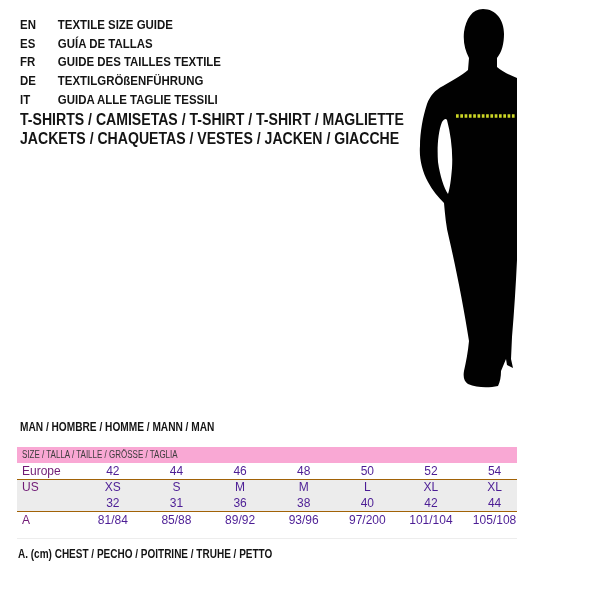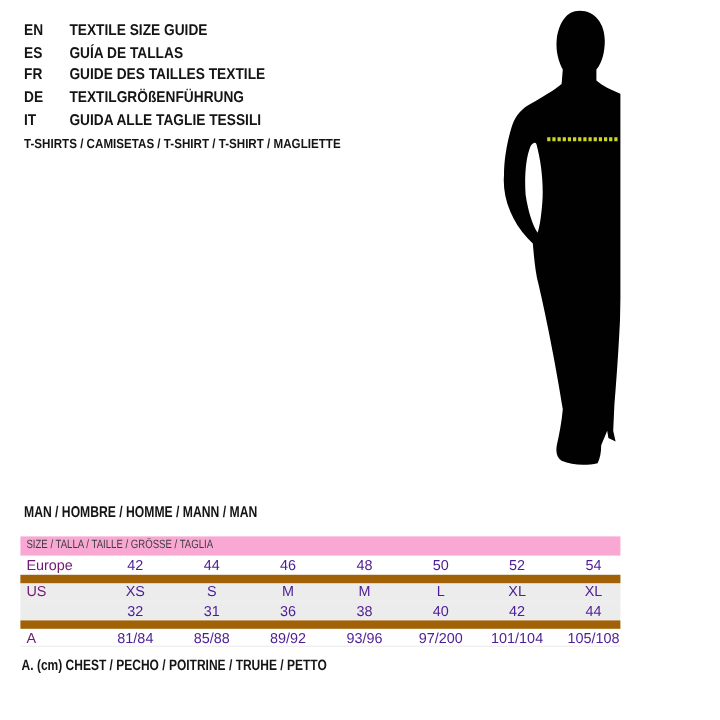--- a/index.html
+++ b/index.html
@@ -8,34 +8,34 @@
   
   .cx88{transform:scaleX(0.88);transform-origin:0 0;display:inline-block;white-space:nowrap;}
   .cx80{transform:scaleX(0.80);transform-origin:0 0;display:inline-block;white-space:nowrap;}
   .cx78{transform:scaleX(0.78);transform-origin:0 0;display:inline-block;white-space:nowrap;}
 
   .langs{position:absolute;left:20px;top:16px;}
   .lang-row{display:flex;height:18.7px;line-height:18.7px;font-size:13px;font-weight:bold;
             transform:scaleX(0.88);transform-origin:0 0;white-space:nowrap;}
   .lang-code{width:43px;flex:0 0 43px;}
 
-  .cats{position:absolute;left:20px;top:111px;font-size:11px;font-weight:bold;}
+  .cats{position:absolute;left:20px;top:111px;font-size:16px;font-weight:bold;}
   .cat-line{height:18.8px;line-height:18.8px;}
 
   .figure-svg{position:absolute;left:405px;top:5px;width:185px;height:385px;}
   .meas-label{position:absolute;left:562px;top:108px;font-size:13px;font-weight:600;line-height:16px;}
 
   .section-title{position:absolute;left:20px;top:420px;font-size:13px;font-weight:bold;line-height:14px;}
 
   .size-table{position:absolute;left:17px;top:447px;width:573px;font-size:12px;}
   .tbl-header{height:16px;line-height:16px;background:#f9a8d4;color:#3c3c3c;font-size:10px;}
   .tbl-header .hdr-text{padding-left:5px;}
   .tbl-row{display:grid;grid-template-columns:64px repeat(8,1fr);height:16px;line-height:16px;}
   .tbl-row.striped{background:#ececec;}
-  .tbl-row.bordered{border-top:7px solid #a16207;height:15px;line-height:15px;}
+  .tbl-row.bordered{border-top:1px solid #a16207;height:15px;line-height:15px;}
   .tbl-row.last{height:17px;line-height:17px;}
   .cell-label{text-align:left;padding-left:5px;color:#701a75;}
   .cell-val{text-align:center;color:#4c1d95;}
   .tbl-bottom-line{position:absolute;left:17px;top:538px;width:573px;height:1px;background:#ededed;}
 
   .footnote{position:absolute;left:18px;top:547px;font-size:12.5px;font-weight:bold;line-height:14px;}
 </style>
 </head>
 <body>
 
@@ -59,20 +59,21 @@
       <span>TEXTILGRÖßENFÜHRUNG</span>
     </div>
     <div class="lang-row">
       <span class="lang-code">IT</span>
       <span>GUIDA ALLE TAGLIE TESSILI</span>
     </div>
   </div>
 
   <div class="cats">
     <div class="cat-line"><span class="cx88">T-SHIRTS / CAMISETAS / T-SHIRT / T-SHIRT / MAGLIETTE</span></div>
+    <div class="cat-line"><span class="cx88">JACKETS / CHAQUETAS / VESTES / JACKEN / GIACCHE</span></div>
   </div>
 
   <svg class="figure-svg" viewBox="405 5 185 385" aria-hidden="true">
     <path fill="#010101" fill-rule="evenodd" d="
       M 483 9
       C 496 9 504 20 504 34
       C 504 43 502 52 497 58
       L 497 67
       C 506 75 521 79 533 85
       C 542 91 546 99 549 111

